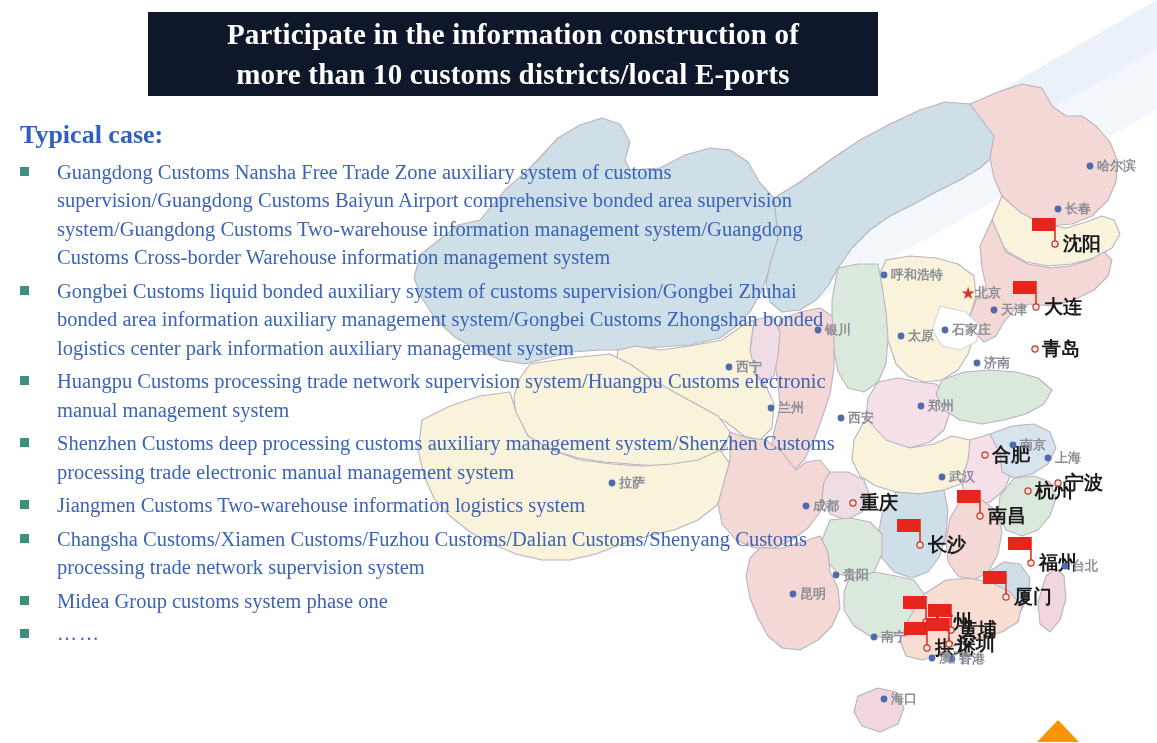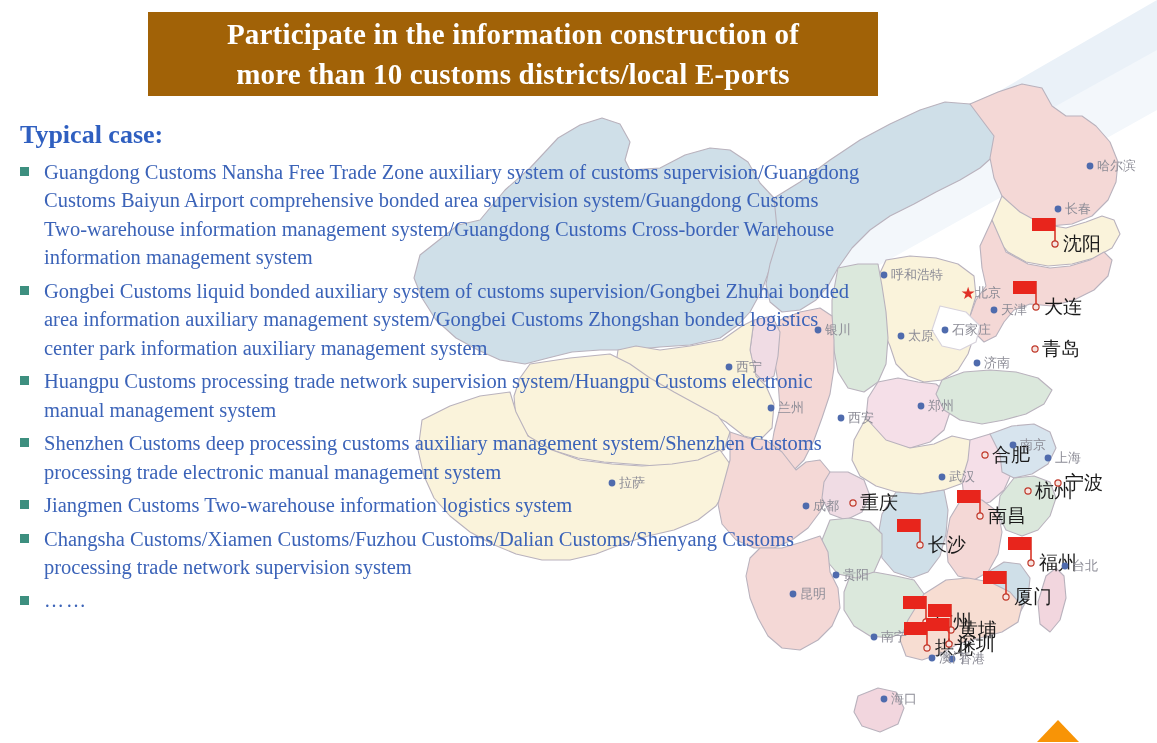--- a/index.html
+++ b/index.html
@@ -9,30 +9,30 @@
     font-family:"Liberation Serif", serif;
     overflow:hidden;
     position:relative;
   }
   #slide{position:absolute;inset:0;width:1157px;height:743px;overflow:hidden;background:#fff;}
 
   
   .swoosh{position:absolute;top:0;right:0;width:520px;height:300px;pointer-events:none;}
 
   
-  .map-layer{position:absolute;left:330px;top:20px;width:827px;height:723px;}
+  .map-layer{position:absolute;left:330px;top:20px;width:827px;height:723px;font-weight:bold;}
   .map-layer svg{display:block;width:100%;height:100%;}
 
   
   .city-label{font-family:"DejaVu Sans", sans-serif;}
 
   
   .title-banner{
     position:absolute;left:148px;top:12px;width:730px;height:84px;
-    background:#a16207;
+    background:#0f172a;
     display:flex;align-items:center;justify-content:center;
     text-align:center;
     z-index:6;
   }
   .title-banner .ttl{
     color:#ffffff;
     font-family:"Liberation Serif", serif;
     font-weight:bold;
     font-size:29px;
     line-height:1.38;
@@ -46,21 +46,21 @@
     font-family:"Liberation Serif", serif;
     font-weight:bold;
     font-size:26px;
     color:#2f5fc0;
     margin:0 0 8px 20px;
   }
   ul.bullets{list-style:none;margin:0;padding:0;}
   ul.bullets li{
     position:relative;
     margin:0 0 5px 0;
-    padding-left:44px;
+    padding-left:57px;
     font-family:"Liberation Serif", serif;
     font-size:20.5px;
     line-height:1.39;
     color:#3b63b8;
   }
   ul.bullets li .sq{
     position:absolute;left:20px;top:9px;
     width:9px;height:9px;background:#3d8f7f;
   }
   ul.bullets li.dots{font-size:20px;letter-spacing:2px;}
@@ -255,21 +255,21 @@
   <div class="content">
     <div class="heading">Typical case:</div>
     <ul class="bullets" id="bullet-list">
         <li><span class="sq" style="background: rgb(61, 143, 127);"></span><span>Guangdong Customs Nansha Free Trade Zone auxiliary system of customs supervision/Guangdong Customs Baiyun Airport comprehensive bonded area supervision system/Guangdong Customs Two-warehouse information management system/Guangdong Customs Cross-border Warehouse information management system</span></li>
         <li><span class="sq" style="background: rgb(61, 143, 127);"></span><span>Gongbei Customs liquid bonded  auxiliary system of customs supervision/Gongbei Zhuhai bonded area information auxiliary  management system/Gongbei Customs Zhongshan bonded logistics center park information auxiliary management system</span></li>
         <li><span class="sq" style="background: rgb(61, 143, 127);"></span></li>
         <li><span class="sq" style="background: rgb(61, 143, 127);"></span><span>Huangpu Customs processing trade network supervision system/Huangpu Customs electronic manual management system</span></li>
         <li><span class="sq" style="background: rgb(61, 143, 127);"></span><span>Shenzhen Customs deep processing customs auxiliary management system/Shenzhen Customs processing trade electronic manual management system</span></li>
         <li><span class="sq" style="background: rgb(61, 143, 127);"></span><span>Jiangmen Customs Two-warehouse information logistics system</span></li>
         <li><span class="sq" style="background: rgb(61, 143, 127);"></span><span>Changsha Customs/Xiamen Customs/Fuzhou Customs/Dalian Customs/Shenyang Customs processing trade network supervision system</span></li>
-        <li><span class="sq" style="background: rgb(61, 143, 127);"></span></li>
+        <li><span class="sq" style="background: rgb(61, 143, 127);"></span><span>Midea Group customs system phase one</span></li>
         <li class="dots"><span class="sq" style="background: rgb(61, 143, 127);"></span><span>……</span></li>
       </ul>
   </div>
 
   <svg style="position:absolute;left:1036px;top:718px;width:44px;height:25px;z-index:7;" viewBox="0 0 44 25">
     <polygon points="22,2 43,24 1,24" fill="#f89406"></polygon>
   </svg>
 
 </div>
 

